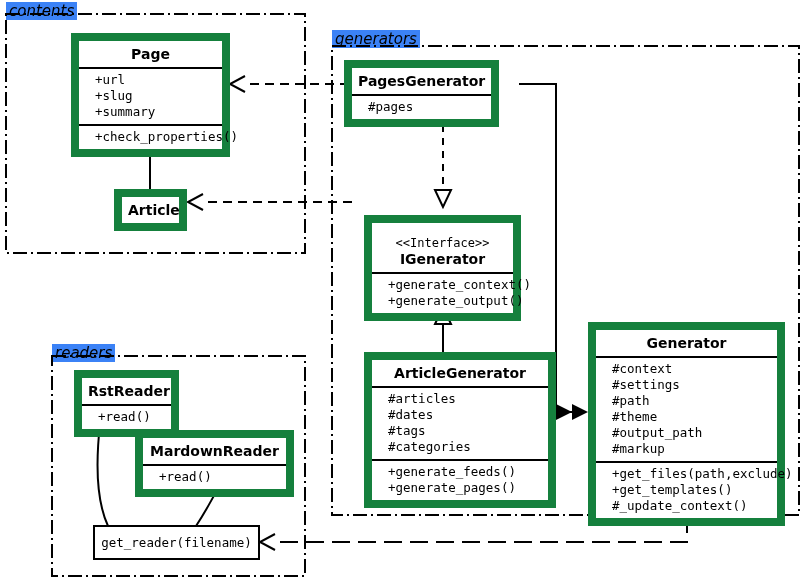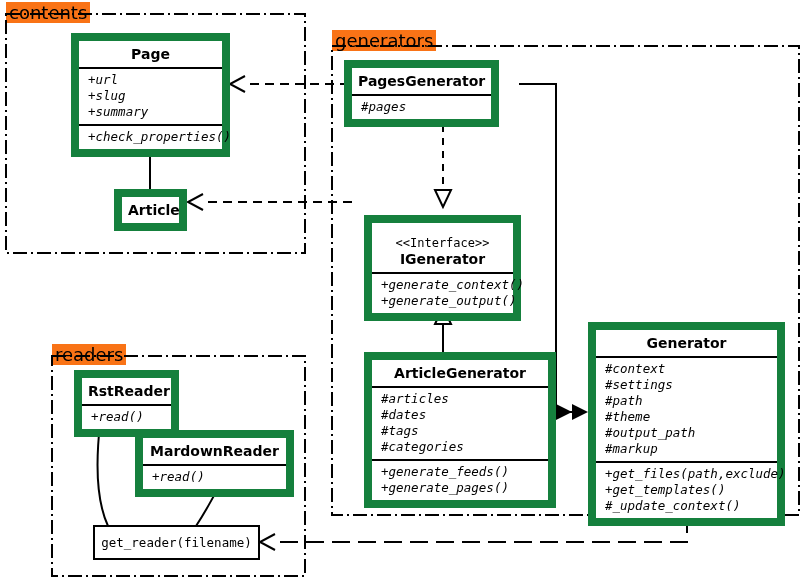--- a/index.html
+++ b/index.html
@@ -20,25 +20,26 @@
   svg.overlay {
     position: absolute;
     left: 0;
     top: 0;
     width: 803px;
     height: 579px;
     pointer-events: none;
   }
   .pkg-label {
     position: absolute;
-    font-size: 18px;
+    font-size: 15px;
     color: #000;
-    background: #f97316;
+    background: #3b82f6;
     padding: 0 3px;
     white-space: nowrap;
+    font-style: italic;
   }
   .umlbox {
     position: absolute;
     box-sizing: border-box;
     border: 8px solid #15803d;
     background: #ffffff;
   }
   .umlbox .title {
     font-weight: bold;
     font-size: 14px;
@@ -51,22 +52,21 @@
     text-align: center;
     padding: 4px 6px 0 6px;
     font-family: "DejaVu Sans Mono", monospace;
     margin-top: 9px;
   }
   .umlbox .title.with-stereo {
     padding-top: 1px;
   }
   .umlbox .sect {
     border-top: 2px solid #000;
-    padding: 3px 5px 4px 9px;
-    font-style: italic;
+    padding: 3px 5px 4px 16px;
   }
   .umlbox .sect div {
     font-family: "DejaVu Sans Mono", monospace;
     font-size: 12.5px;
     line-height: 16px;
     white-space: nowrap;
   }
   .plainbox {
     position: absolute;
     box-sizing: border-box;

